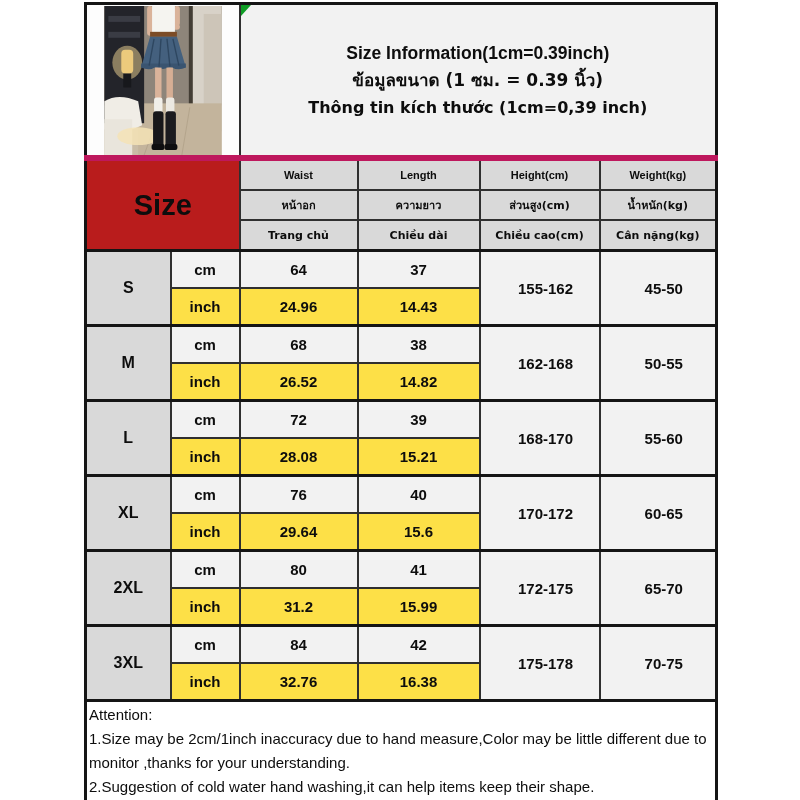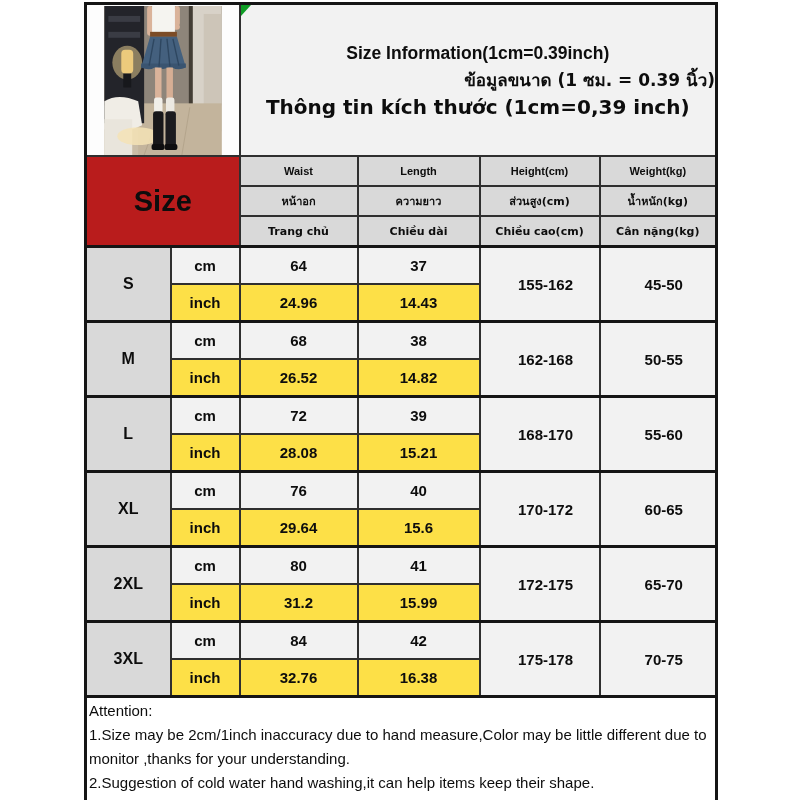--- a/index.html
+++ b/index.html
@@ -15,28 +15,28 @@
     border-collapse:collapse; table-layout:fixed;
     border:3px solid #151515;
   }
   td {
     border:2px solid #2f2f2f; padding:0;
     text-align:center; vertical-align:middle;
     overflow:hidden;
   }
 
   
-  .photo-row td { border-bottom:1px solid #be185d; height:150px; }
+  .photo-row td { border-bottom:6px solid #be185d; height:150px; }
   .photo-cell { background:#fdfdfd; }
   .photo-cell svg { display:block; margin:0 auto; }
   .title-cell { background:#f2f2f2; position:relative; font-weight:bold; }
   .title-cell .t { line-height:27px; }
   .t1 { font-size:17.5px; }
-  .t2 { font-size:17px;text-align:right; }
-  .t3 { font-size:20px; }
+  .t2 { font-size:17px; }
+  .t3 { font-size:16px; }
   .corner-flag {
     position:absolute; left:0; top:0; width:0; height:0;
     border-top:11px solid #0f9d25; border-right:10px solid transparent;
   }
 
   
   .hdr td { background:#d9d9d9; font-weight:bold; font-size:11px; height:28px; }
   td.size-head { background:#b91c1c; font-weight:bold; font-size:29px; }
   .i18n { font-family:"DejaVu Sans","Liberation Sans",sans-serif; }
 

